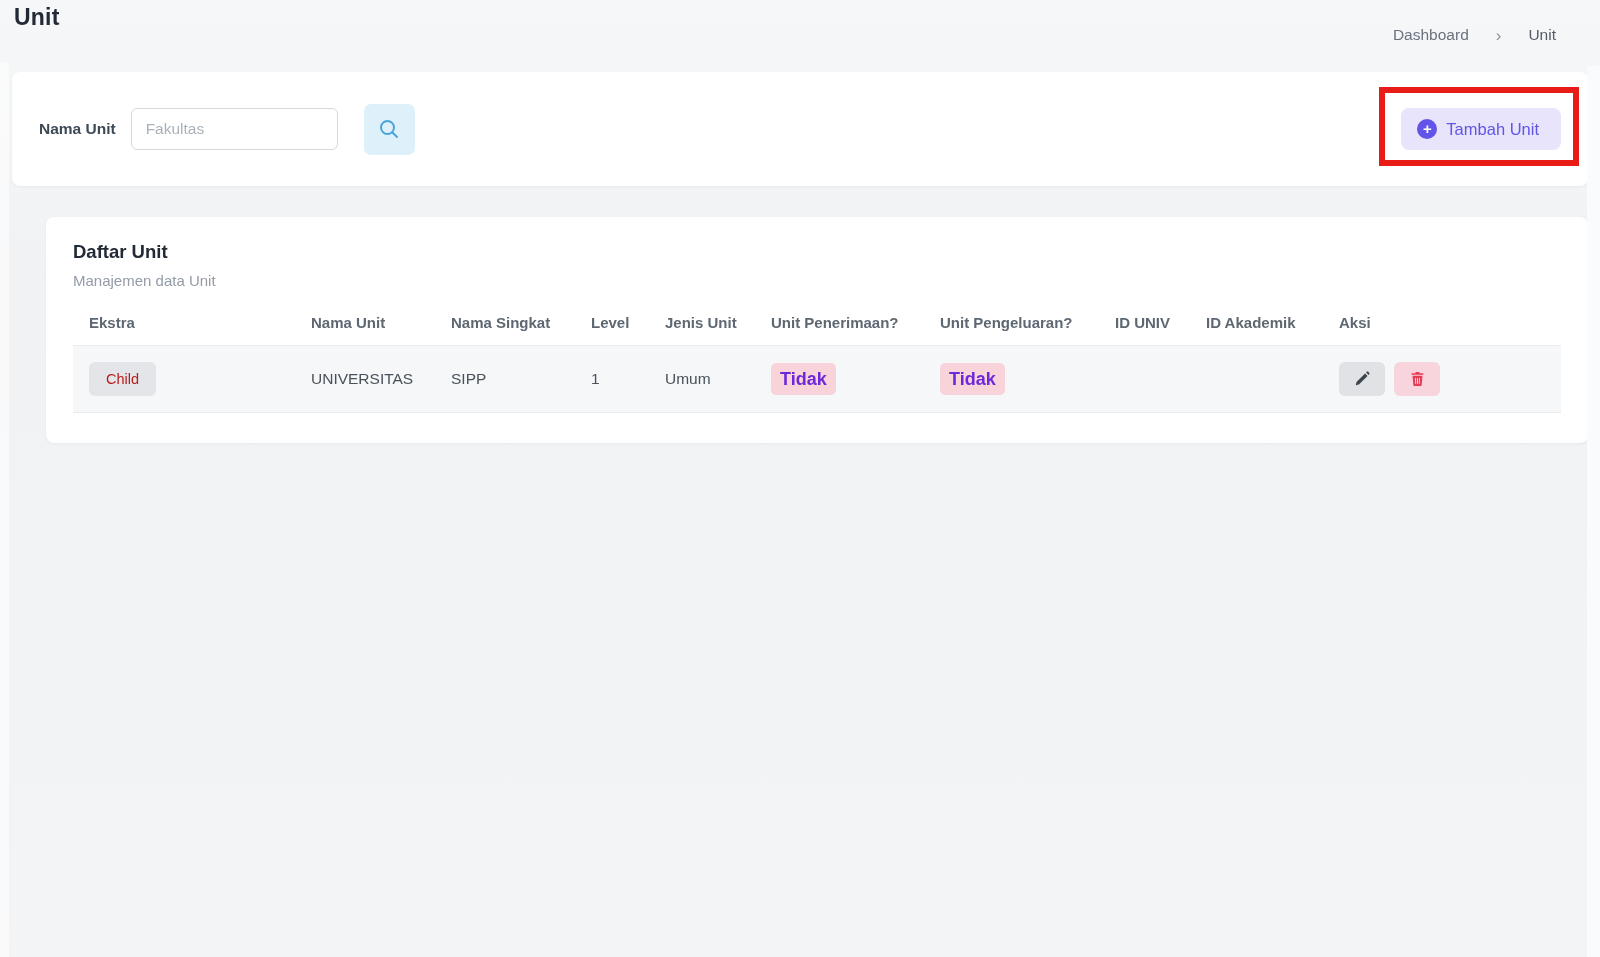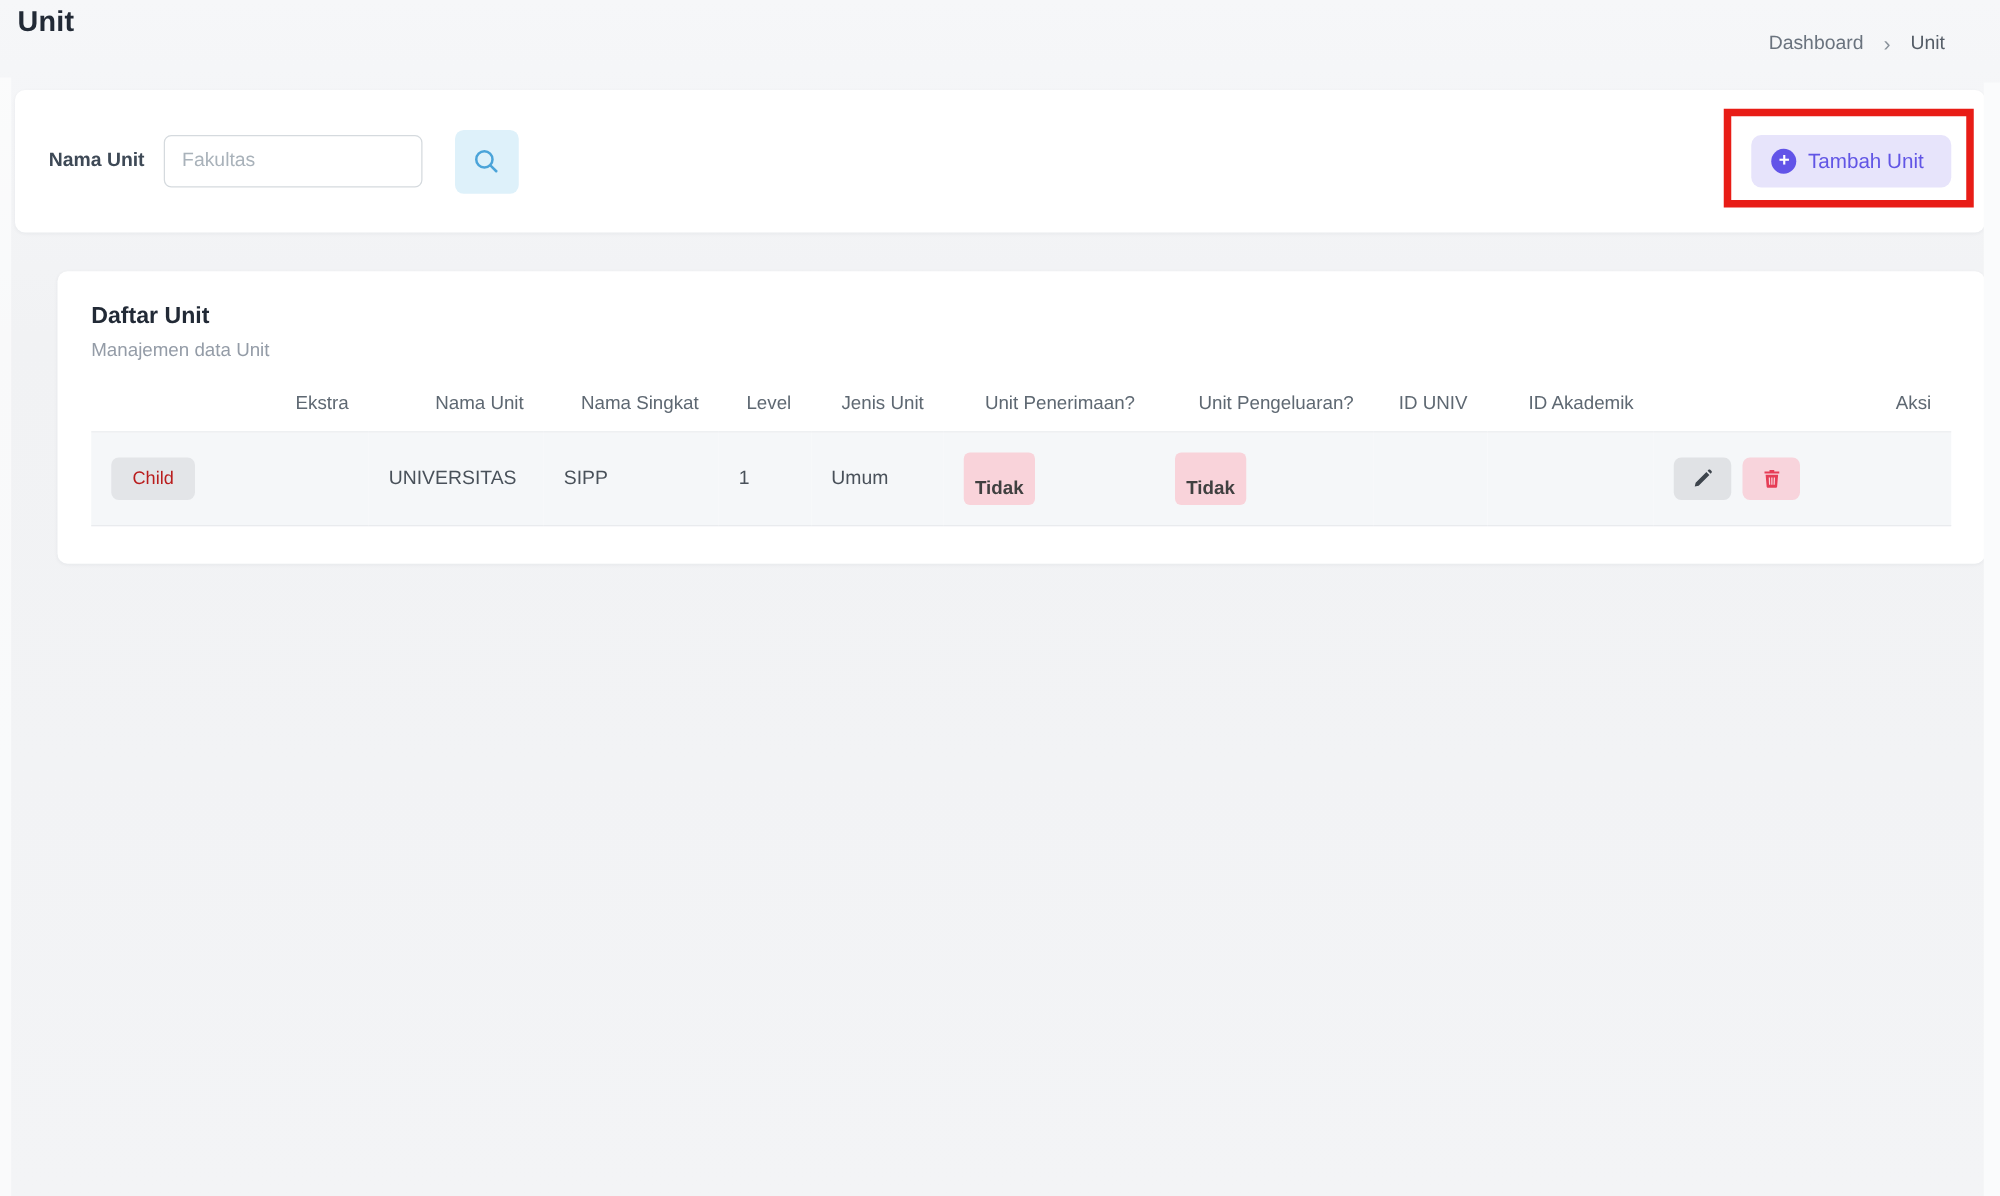--- a/index.html
+++ b/index.html
@@ -12,21 +12,21 @@
   body::before { 
     content:""; position:absolute; left:0; top:62px; bottom:0; width:9px;
     background:rgba(255,255,255,.55); pointer-events:none;
   }
   .scroll-strip { position:absolute; right:0; top:66px; bottom:0; width:13px; background:#fafbfc; }
 
   
   .page-header { height:66px; display:flex; justify-content:space-between;
     padding:4px 44px 0 14px; }
   .page-title { font-size:23px; font-weight:700; color:#222a36; letter-spacing:.2px; }
-  .breadcrumb { display:flex; align-items:center; gap:16px; font-size:15.5px; color:#6a737e; }
+  .breadcrumb { display:flex; align-items:center; gap:27px; font-size:15.5px; color:#6a737e; }
   .breadcrumb .sep { color:#8a929b; font-size:17px; line-height:1; }
   .breadcrumb .current { color:#555d67; }
 
   
   .card { background:#ffffff; border-radius:8px; margin:0 12px;
     box-shadow:0 1px 3px rgba(25,35,50,.05); }
 
   .filter-card { margin-top:6px; height:114px; display:flex; align-items:center; padding:0 27px; }
   .filter-label { font-size:15.5px; font-weight:600; color:#3e4956; margin-right:15px; }
   .filter-input { width:207px; height:42px; border:1px solid #d5dade; border-radius:6px;
@@ -44,29 +44,29 @@
     gap:9px; cursor:pointer; font-family:"Liberation Sans", sans-serif; }
   .plus-circle { width:20px; height:20px; border-radius:50%; background:#6254e8; color:#ffffff;
     display:flex; align-items:center; justify-content:center; font-size:15px; font-weight:700;
     line-height:1; padding-bottom:1px; }
 
   .list-card { margin-top:31px; padding:24px 27px 30px;margin-left:46px; }
   .list-title { font-size:18.5px; font-weight:700; color:#222a36; margin-bottom:9px; }
   .list-subtitle { font-size:15px; color:#949ca7; margin-bottom:10px; }
 
   table { width:100%; border-collapse:collapse; table-layout:fixed; }
-  th { text-align:right; font-size:15px; font-weight:400; color:#5e6872; padding:15px 16px 14px; 
+  th { text-align:left; font-size:15px; font-weight:700; color:#5e6872; padding:15px 16px 14px; 
     white-space:nowrap; overflow:hidden; }
   tbody tr { background:#f5f7f9; border-top:1px solid #e9ebee; border-bottom:1px solid #e9ebee; }
   td { padding:16px; font-size:15.5px; color:#49515a; vertical-align:middle; white-space:nowrap; }
 
   .child-btn { background:#e3e5e8; border:none; border-radius:6px; padding:9px 17px;
     font-size:14.5px; color:#b91c1c; cursor:pointer; font-family:"Liberation Sans", sans-serif; }
-  .badge-no { background:#f9d3da; color:#404040; font-size:15px; font-weight:700;
-    padding:20px 9px 5px; border-radius:5px; display:inline-block; }
+  .badge-no { background:#f9d3da; color:#6d28d9; font-size:18px; font-weight:700;
+    padding:6px 9px 5px; border-radius:5px; display:inline-block; }
   .action-btn { width:46px; height:34px; border:none; border-radius:6px; display:inline-flex;
     align-items:center; justify-content:center; cursor:pointer; vertical-align:middle; }
   .action-btn.edit { background:#e0e2e5; margin-right:5px; }
   .action-btn.delete { background:#f8d4dc; }
 </style>
 </head>
 <body>
 
 <div class="scroll-strip"></div>
 

